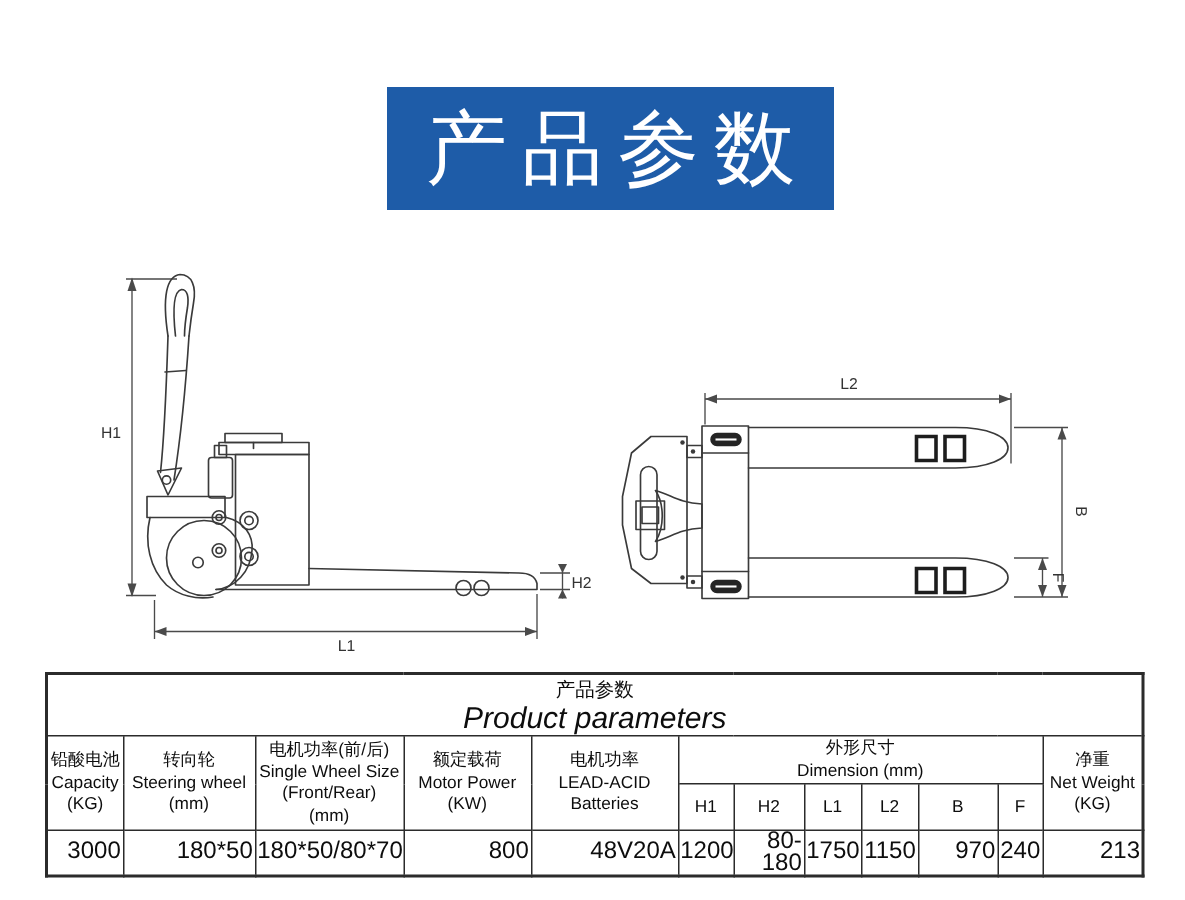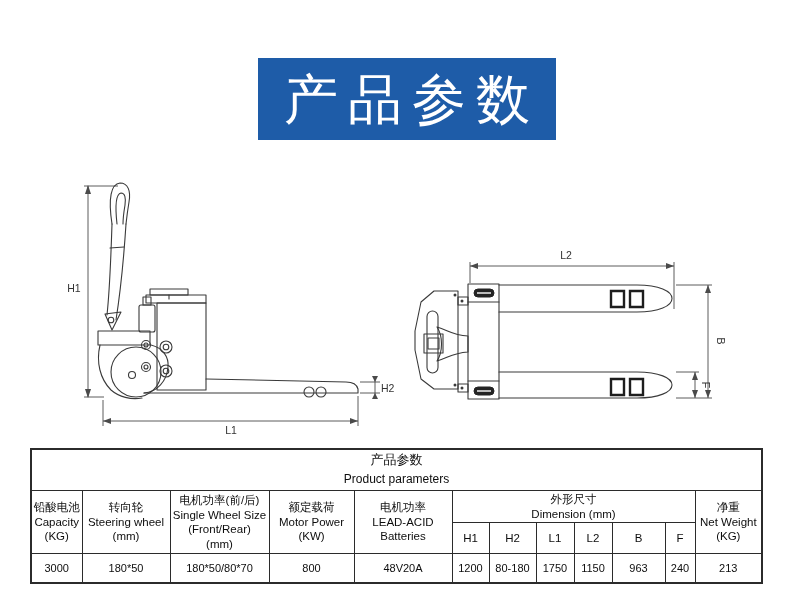--- a/index.html
+++ b/index.html
@@ -31,24 +31,24 @@
   
   .param-table{
     position:absolute;left:30px;top:448px;width:732px;
     border-collapse:collapse;table-layout:fixed;
     border:2px solid #2b2b2b;
     font-size:11.5px;line-height:14.5px;text-align:center;color:#0d0d0d;
   }
   .param-table td{border:1px solid #2b2b2b;padding:0 1px;vertical-align:middle;}
   .row-title td{height:40px;}
   .tbl-title-zh{font-size:13px;line-height:18px;}
-  .tbl-title-en{font-size:12px;line-height:20px;}
+  .tbl-title-en{font-size:20px;line-height:20px;font-style:italic;}
   .row-head-top td{height:31px;}
   .row-head-sub td{height:30px;font-size:11.5px;}
-  .row-data td{height:28px;font-size:11px;}
+  .row-data td{height:28px;font-size:16px;text-align:right;}
 </style>
 </head>
 <body>
 
 <div class="banner">
   <div class="banner-title">产品参数</div>
 </div>
 
 <svg class="diagram-layer" width="790" height="600" viewBox="0 0 790 600" xmlns="http://www.w3.org/2000/svg">
 
@@ -223,18 +223,18 @@
     <tr class="row-data">
       <td>3000</td>
       <td>180*50</td>
       <td>180*50/80*70</td>
       <td>800</td>
       <td>48V20A</td>
       <td>1200</td>
       <td>80-180</td>
       <td>1750</td>
       <td>1150</td>
-      <td>963</td>
+      <td>970</td>
       <td>240</td>
       <td>213</td>
     </tr>
   </tbody>
 </table>
 
 </body></html>

